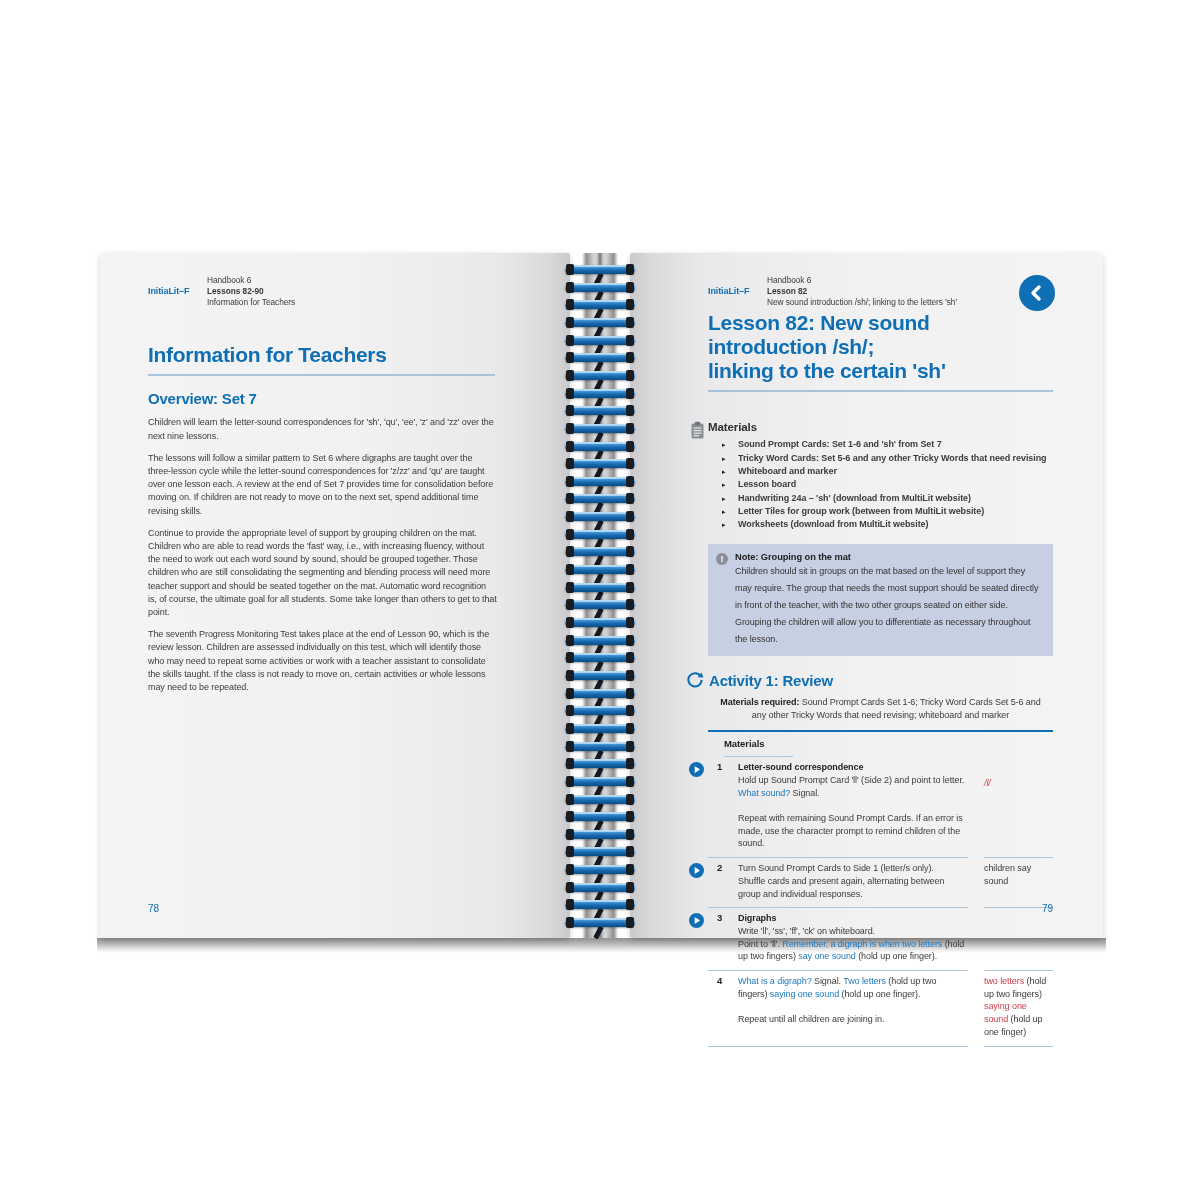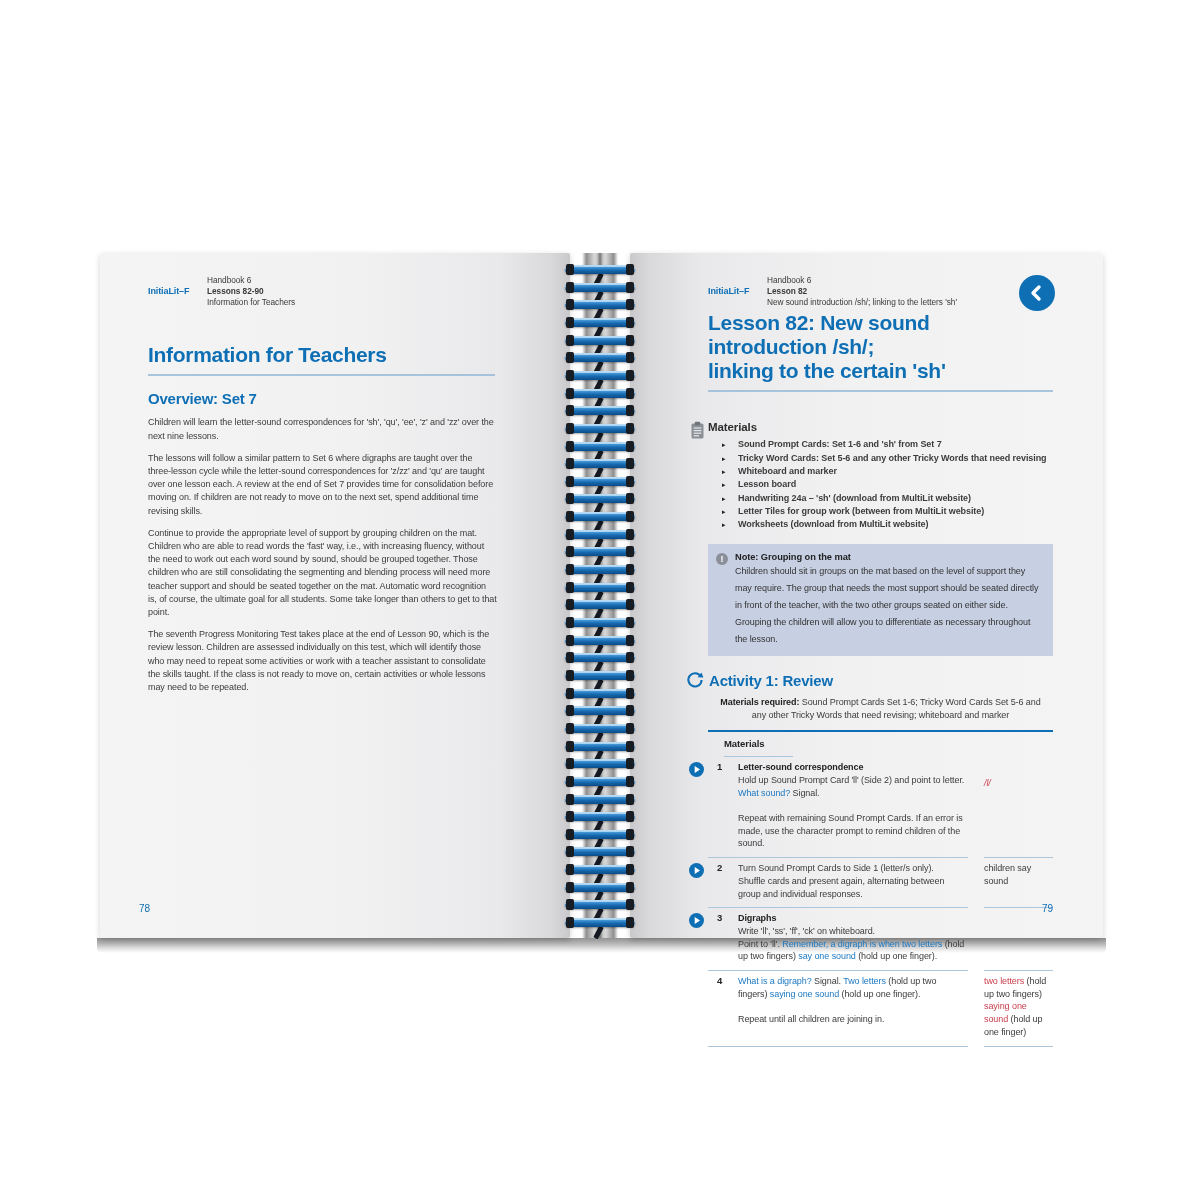--- a/index.html
+++ b/index.html
@@ -28,21 +28,21 @@
   .meta .bold{font-weight:bold;}
   
   .page-title{margin:0;font-size:21px;line-height:24px;font-weight:bold;color:var(--accent);letter-spacing:-0.3px;}
   .pt-left{margin-top:36px;}
   .pt-right{margin-top:4px;}
   .title-rule{height:2px;background:var(--rule);opacity:.75;margin-top:7px;}
   .section-heading{margin:14px 0 0;font-size:15px;font-weight:bold;color:var(--accent);letter-spacing:-0.2px;}
   
   .body-para{margin:9px 0 0;font-size:9px;line-height:13.2px;letter-spacing:-0.08px;color:#3c3c3c;width:349px;}
   .page-number{position:absolute;bottom:24px;font-size:10px;color:var(--accent);}
-  .pn-left{left:39px;} .pn-right{right:50px;}
+  .pn-left{left:48px;} .pn-right{right:50px;}
   
   .materials{position:relative;margin-top:29px;font-weight:bold;}
   .clipboard{position:absolute;left:-18px;top:0;}
   .materials-heading{font-size:11.5px;color:#2e2e2e;letter-spacing:-0.1px;}
   .materials-list{list-style:none;margin:5px 0 0;padding:0;}
   .materials-list li{position:relative;padding-left:30px;font-size:9px;line-height:13.3px;color:#3c3c3c;letter-spacing:-0.08px;}
   .tri{position:absolute;left:14px;top:0;font-size:7px;color:#222;line-height:13.3px;}
   
   .note-box{position:relative;margin-top:13px;width:345px;box-sizing:border-box;
     background:var(--note-bg);padding:8px 12px 8px 27px;}

